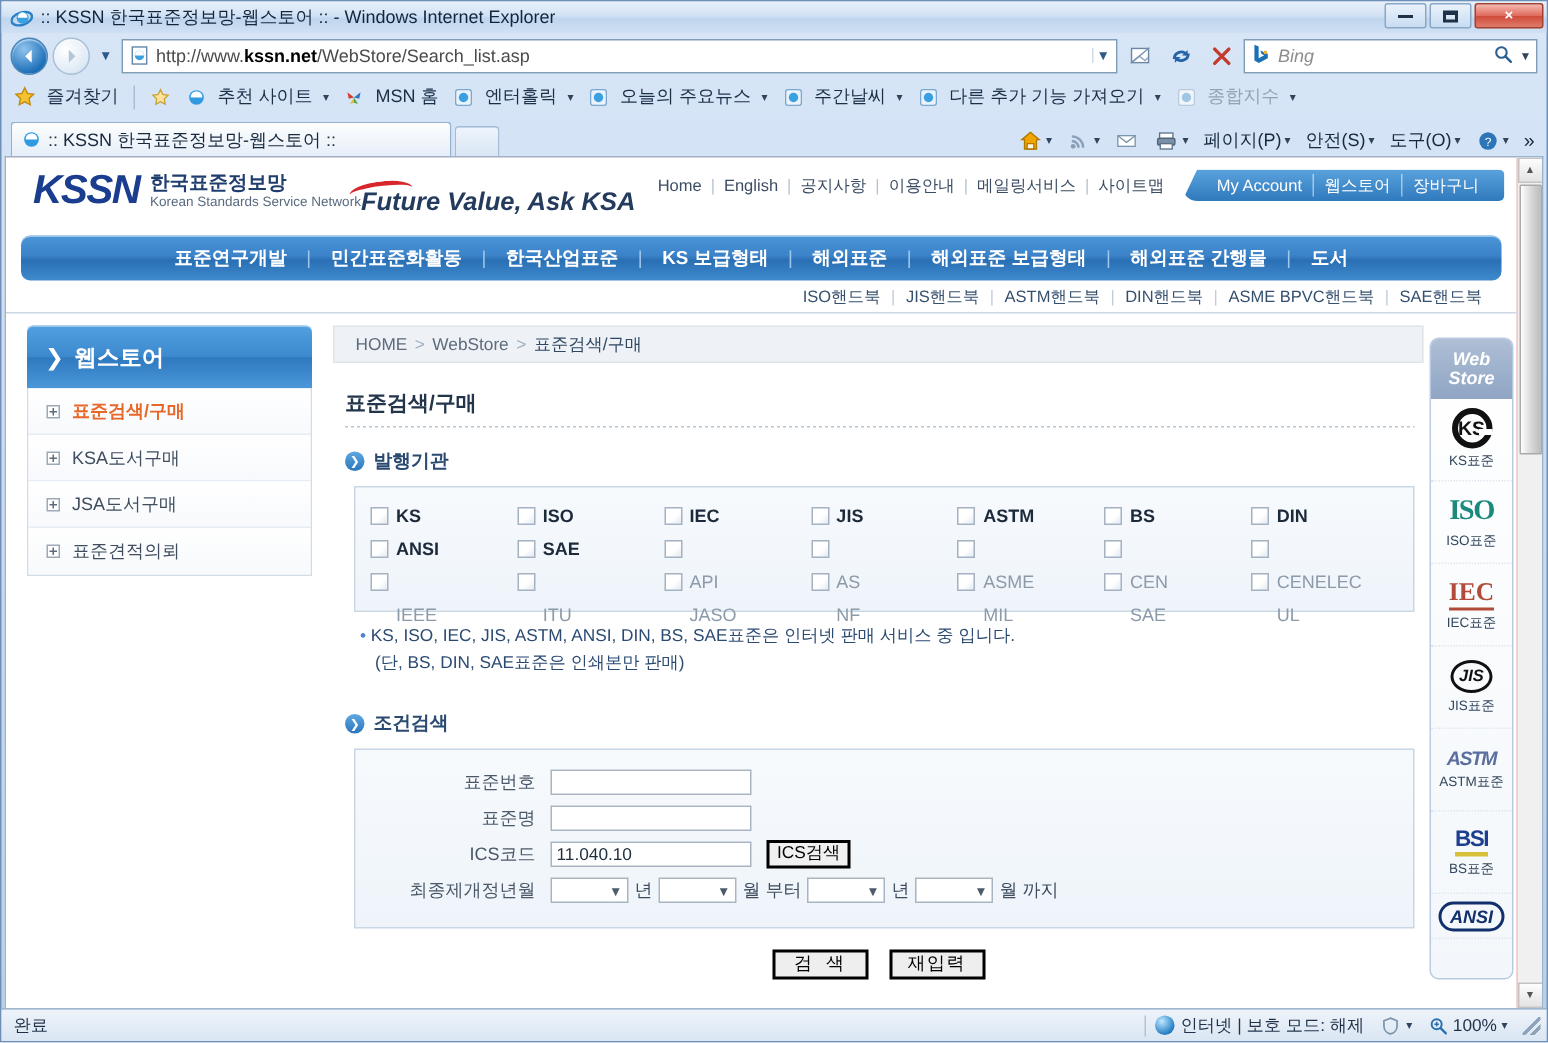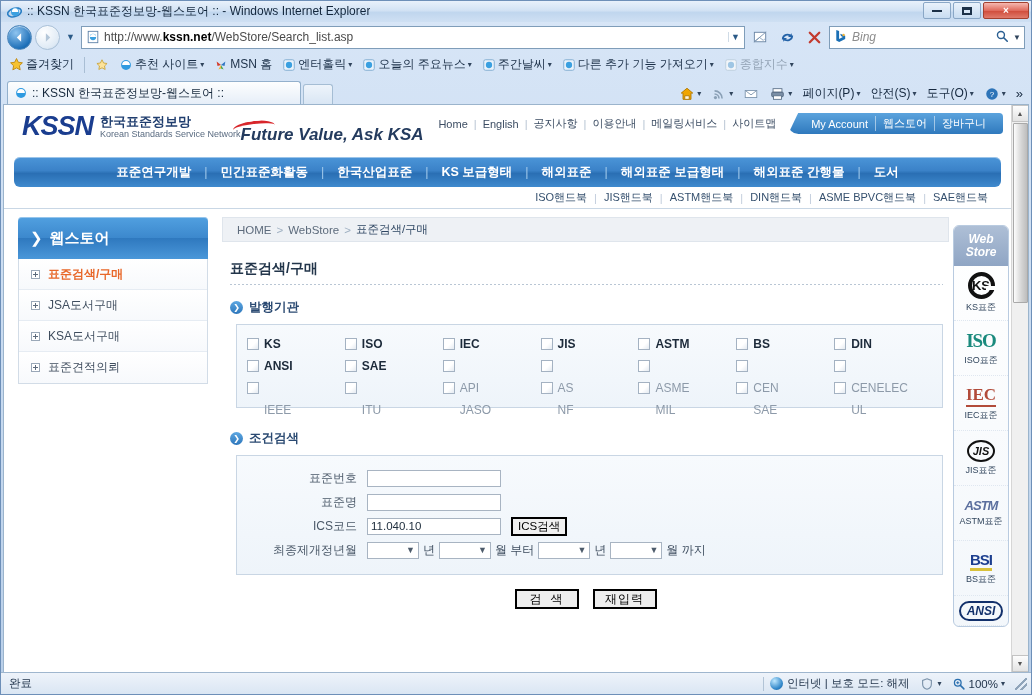--- a/index.html
+++ b/index.html
@@ -92,21 +92,21 @@
   }
   .searchbox .sterm { flex:1; font-style: italic; color:#8d8d8d; font-size:12px; }
 
   
   .favbar {
     height: 25px; display:flex; align-items:center;
     padding: 0 4px; gap: 2px;
     font-size: 12px; color:#1b2f47;
     overflow: hidden; white-space: nowrap;
   }
-  .favitem { display:flex; align-items:center; gap:2px; padding: 1px 4px; }
+  .favitem { display:flex; align-items:center; gap:7px; padding: 1px 4px; }
   .favsep { width:1px; height:16px; background:#a9bed4; margin: 0 4px; }
   .caret { font-size: 8px; color:#30445c; }
 
   
   .tabrow {
     height: 27px; display:flex; align-items:flex-end;
     padding-left: 6px; gap:2px; position: relative;
   }
   .tab {
     width: 294px; height: 23px;
@@ -686,25 +686,25 @@
               <span class="chev">❯</span>
               <span>웹스토어</span>
             </div>
             <div class="lnav-list">
               <div class="lnav-item active">
                 <span class="plusbox"></span>
                 <span>표준검색/구매</span>
               </div>
               <div class="lnav-item">
                 <span class="plusbox"></span>
-                <span>JSA도서구매</span>
+                <span>KSA도서구매</span>
               </div>
               <div class="lnav-item">
                 <span class="plusbox"></span>
-                <span>KSA도서구매</span>
+                <span>JSA도서구매</span>
               </div>
               <div class="lnav-item">
                 <span class="plusbox"></span>
                 <span>표준견적의뢰</span>
               </div>
             </div>
           </div>
 
           <div class="content">
             <div class="crumb">
@@ -827,20 +827,25 @@
                     </div>
                   <div class="cbrow">
                       <span class="cb"></span>
                       <span class="lbl dim">UL</span>
                     </div>
                 </div>
 
               </div>
             </div>
 
+            <div class="note">
+              <span class="b">•</span>
+              <span>KS, ISO, IEC, JIS, ASTM, ANSI, DIN, BS, SAE표준은 인터넷 판매 서비스 중 입니다.</span>
+              <span class="ln2">(단, BS, DIN, SAE표준은 인쇄본만 판매)</span>
+            </div>
 
             <div class="sec-head" style="margin-top:22px">
               <span class="bullet-arrow">❯</span>
               <span>조건검색</span>
             </div>
 
             <div class="box" style="padding:10px 10px 12px">
               <div class="form-table">
 
                 <div class="frow">

